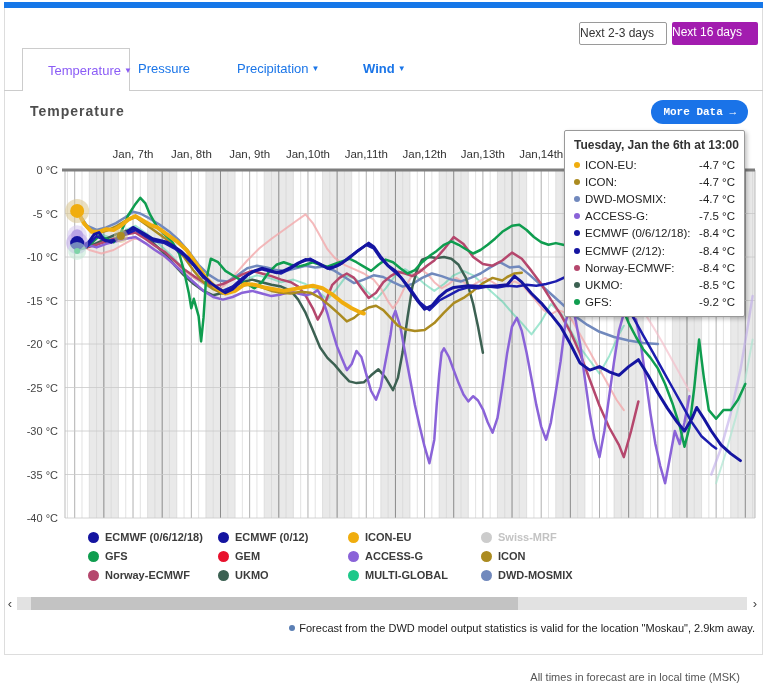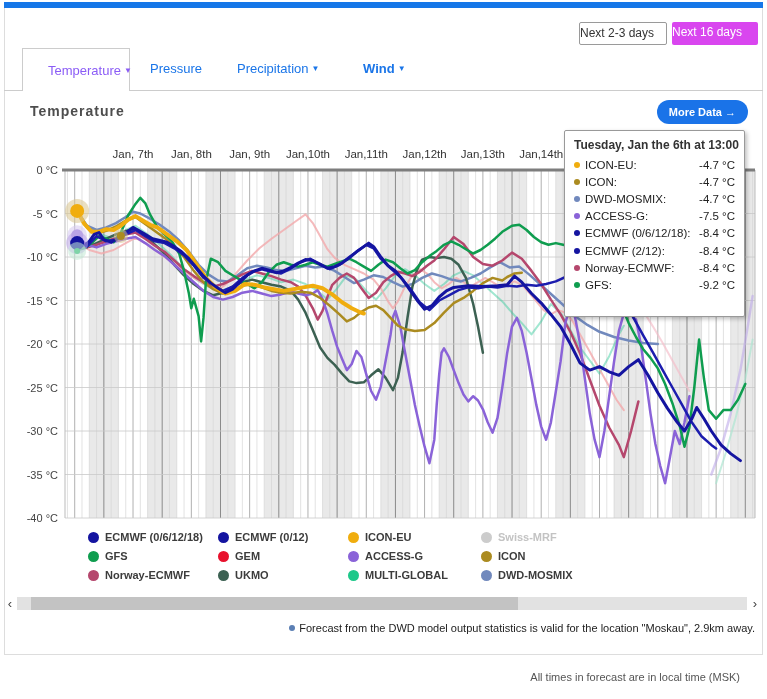--- a/index.html
+++ b/index.html
@@ -12,21 +12,21 @@
   .range-btn { position:absolute; top:22px; height:23px; font-size:12px; line-height:21px; text-align:left; cursor:pointer; }
   .range-23 { right:100px; width:88px; background:#fff; border:1px solid #9a9a9a; color:#333; border-radius:2px; }
   .range-16 { right:9px; width:86px; color:#fff; border-radius:2px; }
 
   .tabline { position:absolute; left:4px; right:4px; top:90px; border-top:1px solid #ccc; }
   .tab-active { position:absolute; left:22px; top:48px; width:108px; height:43px; background:#fff; border:1px solid #ccc; border-bottom:none; z-index:2; font-size:13px; color:#8b5cf6; text-align:center; line-height:43px; cursor:pointer;padding-left:25px; }
   .tab-link { position:absolute; top:48px; height:42px; line-height:42px; font-size:13px; cursor:pointer; }
   .caret { font-size:8px; vertical-align:2px; margin-left:3px; }
 
   .section-title { position:absolute; left:30px; top:103px; font-size:14px; font-weight:bold; letter-spacing:1px; color:#4d4d4d; }
-  .more-data { position:absolute; right:19px; top:100px; height:24px; padding:0 12px; border-radius:12px; color:#fff; font-size:11px; font-weight:bold; line-height:24px; cursor:pointer; }
+  .more-data { position:absolute; right:19px; top:100px; height:24px; padding:0 12px; border-radius:12px; color:#fff; font-size:11px; font-weight:bold; line-height:24px; cursor:pointer;font-family:Liberation Mono, monospace; }
 
   #chart-svg { position:absolute; left:0; top:140px; }
 
   .tooltip { position:absolute; left:564px; top:130px; width:181px; height:187px; background:#fff; border:1px solid #999; border-radius:2px; box-shadow:2px 2px 4px rgba(0,0,0,.25); z-index:5; padding:7px 9px 4px 9px; }
   .tooltip-title { font-size:12px; font-weight:bold; color:#333; margin-bottom:4px; white-space:nowrap; }
   .tt-row { display:flex; align-items:center; height:17.2px; font-size:11.5px; color:#222; white-space:nowrap;justify-content:center; }
   .tt-dot { width:6px; height:6px; border-radius:50%; margin-right:5px; flex:0 0 auto; }
   .tt-label { flex:1 1 auto; overflow:hidden; }
   .tt-val { flex:0 0 auto; text-align:right; }
 
@@ -44,25 +44,25 @@
   .note-dot { display:inline-block; width:6px; height:6px; border-radius:50%; margin-right:4px; vertical-align:1px; }
   .tz-note { position:absolute; right:27px; top:671px; font-size:11px; color:#555; }
 </style>
 </head>
 <body>
 
 <div class="topbar" style="background: rgb(22, 119, 232);"></div>
 <div class="card"></div>
 
 <div class="range-btn range-23">Next 2-3 days</div>
-<div class="range-btn range-16" style="background: #d946ef;">Next 16 days</div>
+<div class="range-btn range-16" style="background: #a21caf;">Next 16 days</div>
 
 <div class="tabline"></div>
 <div class="tab-active"><span>Temperature</span><span class="caret">▼</span></div>
-<div class="tab-link" style="left: 150px; color: rgb(26, 117, 232);"><span>Pressure</span></div>
+<div class="tab-link" style="left: 138px; color: rgb(26, 117, 232);"><span>Pressure</span></div>
 <div class="tab-link" style="left: 237px; color: rgb(26, 117, 232);"><span>Precipitation</span><span class="caret">▼</span></div>
 <div class="tab-link" style="left: 363px; color: rgb(26, 117, 232); font-weight: bold;"><span>Wind</span><span class="caret">▼</span></div>
 
 <div class="section-title">Temperature</div>
 <div class="more-data" style="background: rgb(26, 115, 232);">More Data →</div>
 
 <svg id="chart-svg" width="767" height="400" viewBox="0 0 767 400">
     <defs>
       <clipPath id="plotclip">
         <rect x="65" y="30" width="690" height="348"></rect>
@@ -274,20 +274,25 @@
         <span class="tt-dot" style="background: rgb(20, 20, 160);"></span>
         <span class="tt-label">ECMWF (2/12):</span>
         <span class="tt-val">-8.4 °C</span>
       </div>
       <div class="tt-row">
         <span class="tt-dot" style="background: rgb(181, 71, 109);"></span>
         <span class="tt-label">Norway-ECMWF:</span>
         <span class="tt-val">-8.4 °C</span>
       </div>
       <div class="tt-row">
+        <span class="tt-dot" style="background: rgb(60, 97, 82);"></span>
+        <span class="tt-label">UKMO:</span>
+        <span class="tt-val">-8.5 °C</span>
+      </div>
+      <div class="tt-row">
         <span class="tt-dot" style="background: rgb(15, 157, 79);"></span>
         <span class="tt-label">GFS:</span>
         <span class="tt-val">-9.2 °C</span>
       </div>
     </div>
 </div>
 
 <div class="legend" id="legend">
     <div class="lg-item">
       <span class="lg-dot" style="background: rgb(20, 20, 160);"></span>

